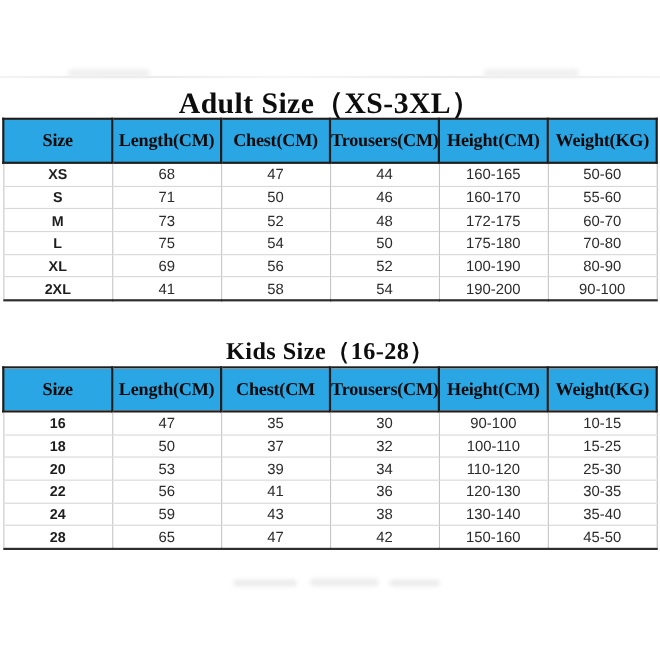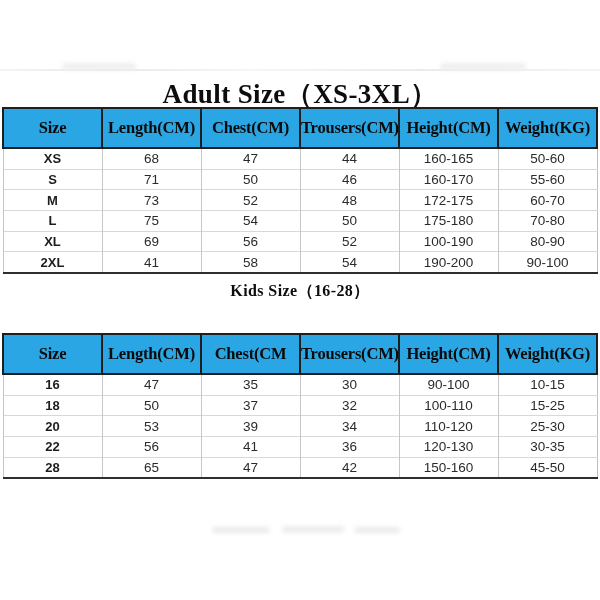--- a/index.html
+++ b/index.html
@@ -18,21 +18,21 @@
   .smudge.b1{left:212px;top:527px;width:58px;height:6px;background:#ebebeb;}
   .smudge.b2{left:282px;top:526px;width:62px;height:7px;background:#ededed;}
   .smudge.b3{left:354px;top:527px;width:46px;height:6px;background:#ebebeb;}
 
   .chart-title{
     position:absolute;left:0;width:600px;text-align:center;
     font-weight:bold;font-size:27px;letter-spacing:.4px;color:#0d0d0d;
     white-space:nowrap;
   }
   .chart-title.adult{top:76px;}
-  .chart-title.kids{top:281px;font-size:16px;}
+  .chart-title.kids{top:304px;font-size:22px;}
 
   table.size-table{
     position:absolute;left:2px;width:596px;
     border-collapse:collapse;table-layout:fixed;
     border-left:1px solid #bdbdbd;border-right:1px solid #bdbdbd;
     border-bottom:2px solid #2e2e2e;
   }
   table.size-table.adult{top:107px;}
   table.size-table.kids{top:333px;}
 
@@ -168,20 +168,28 @@
         </tr>
         <tr>
           <td>22</td>
           <td>56</td>
           <td>41</td>
           <td>36</td>
           <td>120-130</td>
           <td>30-35</td>
         </tr>
         <tr>
+          <td>24</td>
+          <td>59</td>
+          <td>43</td>
+          <td>38</td>
+          <td>130-140</td>
+          <td>35-40</td>
+        </tr>
+        <tr>
           <td>28</td>
           <td>65</td>
           <td>47</td>
           <td>42</td>
           <td>150-160</td>
           <td>45-50</td>
         </tr>
       </tbody>
     </table>
 

